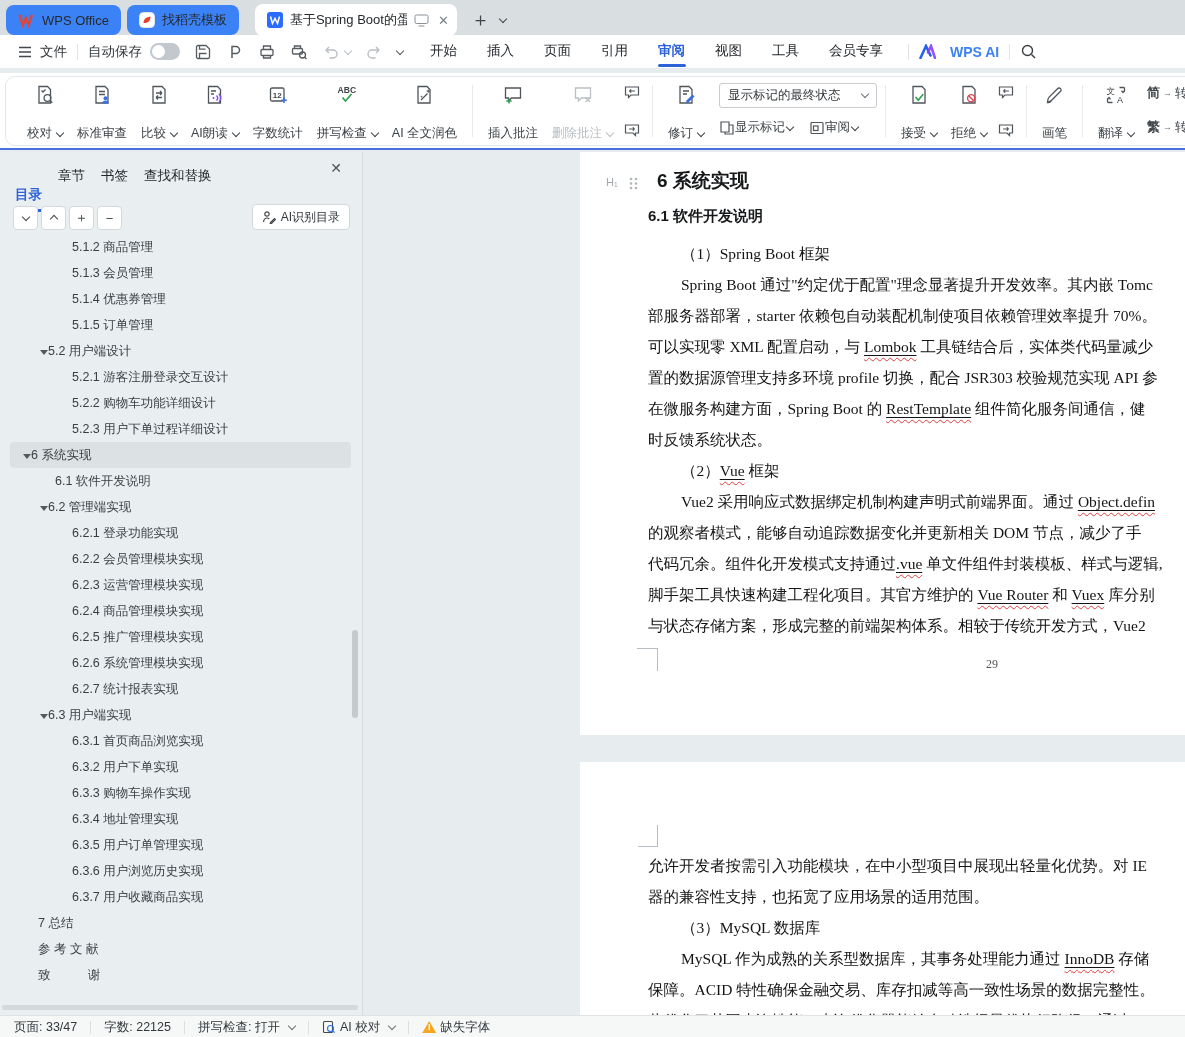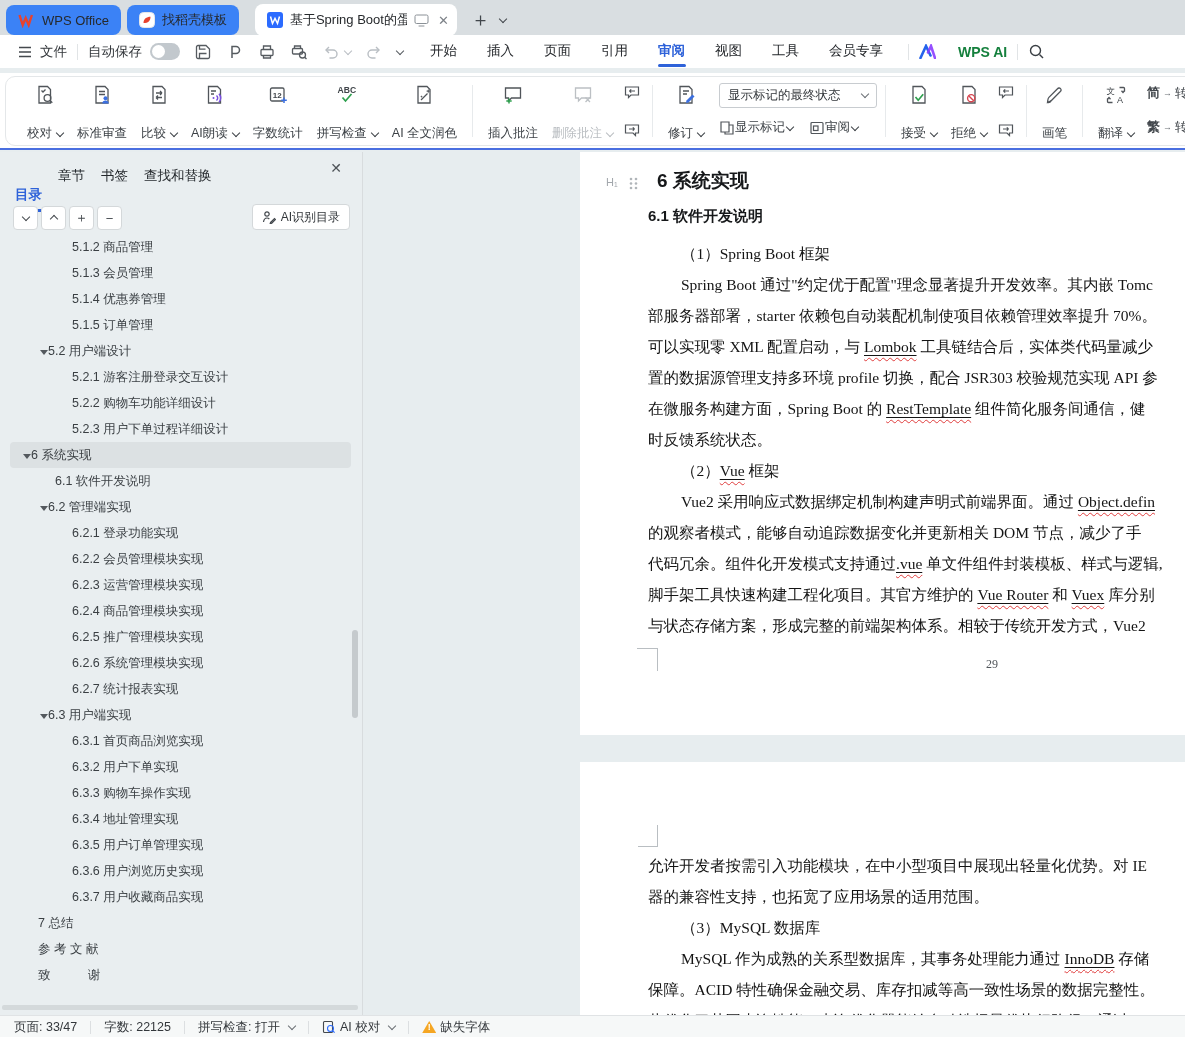--- a/index.html
+++ b/index.html
@@ -19,21 +19,21 @@
   .mdiv{width:1px;height:16px;background:#e1e4e6;margin:0 10px;}
   .mtabs{display:flex;align-items:center;margin-left:12px;}
   .mtab{position:relative;padding:0 15px;height:33px;line-height:31px;color:#25282c;}
   .mtab.active{color:#2e62d9;font-weight:bold;}
   .mtab.active::after{content:"";position:absolute;left:50%;transform:translateX(-50%);bottom:1px;width:28px;height:3px;border-radius:2px;background:#2e62d9;}
   .toggle{width:30px;height:17px;border-radius:9px;background:#c2c8cd;position:relative;margin-left:8px;}
   .toggle::after{content:"";position:absolute;left:2px;top:2px;width:13px;height:13px;border-radius:50%;background:#fff;}
   .mico{margin-left:14px;}
   .chev{display:inline-block;width:5px;height:5px;border-right:1.3px solid currentColor;border-bottom:1.3px solid currentColor;
         transform:rotate(45deg);margin:0 0 2px 5px;}
-  .wpsai{display:flex;align-items:center;gap:22px;font-size:14px;color:#15803d;font-weight:bold;}
+  .wpsai{display:flex;align-items:center;gap:14px;font-size:14px;color:#3b82f6;font-weight:bold;}
   
   .ribbon{position:absolute;left:0;top:73px;width:100%;height:77px;background:#fff;}
   .ribboncard{position:absolute;left:5px;top:3px;width:1350px;height:68px;border:1px solid #e4e7e9;border-radius:10px;
               display:flex;align-items:stretch;padding-left:8px;}
   .blueline{position:absolute;left:0;top:148px;width:100%;height:2px;background:#4a6fe0;}
   .rgroup{display:flex;align-items:flex-start;padding:2px 6px;}
   .gdiv{width:1px;background:#e7eaec;margin:8px 2px;}
   .rbtn{display:flex;flex-direction:column;align-items:center;justify-content:space-between;height:58px;margin-top:2px;
         padding:3px 7px;font-size:12.5px;color:#3c4146;white-space:nowrap;}
   .rbtn .lbl{display:flex;align-items:center;}

